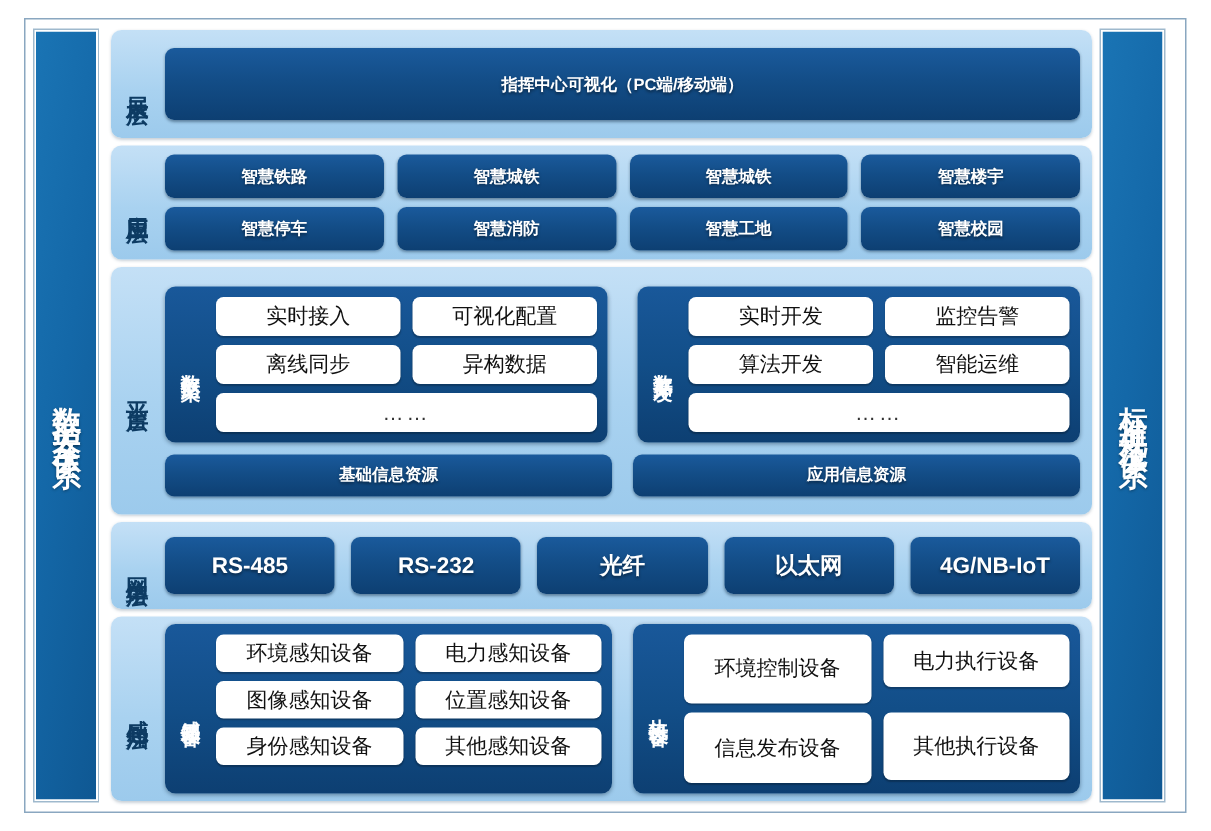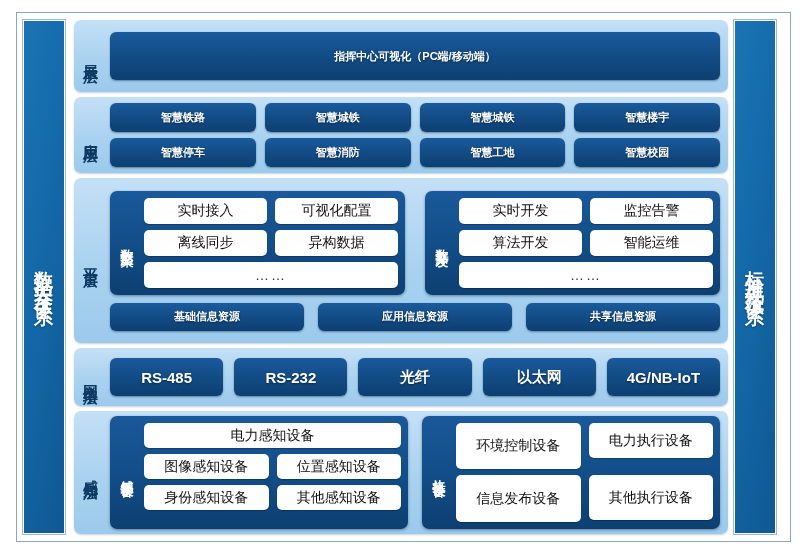--- a/index.html
+++ b/index.html
@@ -307,21 +307,20 @@
               <div class="wbox dots">……</div>
             </div>
           </div>
         </div>
 
       </div>
 
       <div class="resource-row">
         <div class="chip">基础信息资源</div>
         <div class="chip">应用信息资源</div>
-        <div class="chip">共享信息资源</div>
       </div>
 
     </div>
   </div>
 
   <div class="band" style="top:348px; height:58px;align-items:center;">
     <div class="band-label">
       <span>网络层</span>
     </div>
     <div class="band-body">
@@ -341,20 +340,21 @@
     </div>
     <div class="band-body sense-body">
       <div class="sense-groups">
 
         <div class="group">
           <div class="group-label">
             <span>感知设备</span>
           </div>
           <div class="group-grid">
             <div class="grow">
+              <div class="wbox">环境感知设备</div>
               <div class="wbox">电力感知设备</div>
             </div>
             <div class="grow">
               <div class="wbox">图像感知设备</div>
               <div class="wbox">位置感知设备</div>
             </div>
             <div class="grow">
               <div class="wbox">身份感知设备</div>
               <div class="wbox">其他感知设备</div>
             </div>

